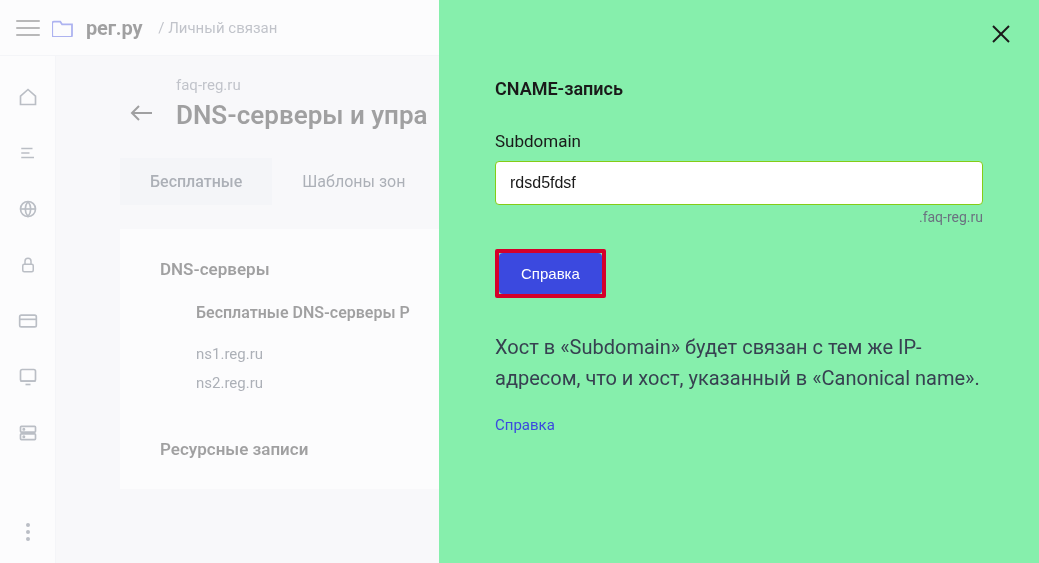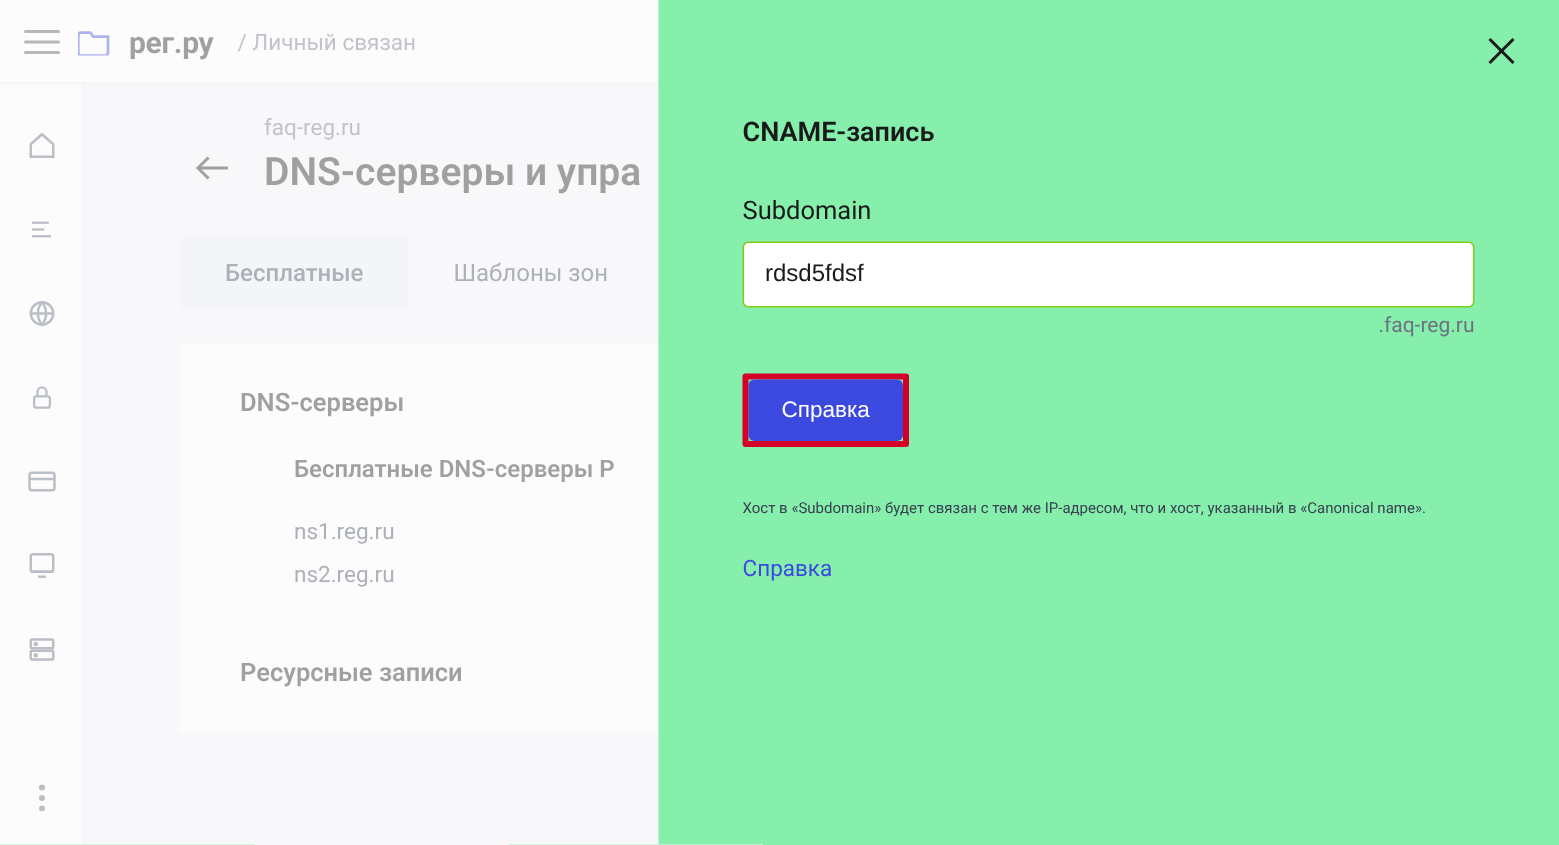--- a/index.html
+++ b/index.html
@@ -103,21 +103,21 @@
     font-weight:500;
     border-radius:4px;
     cursor:pointer;
   }
   .btn-highlight {
     display:inline-block;
     border:4px solid #d4002a;
     border-radius:2px;
     padding:0;
   }
-  .hint { font-size:10px; color:#374151; line-height:1.55; margin-top:34px;}
+  .hint { font-size:20px; color:#374151; line-height:1.55; margin-top:34px;}
   .help-link { color:#3b49df; font-size:15px; margin-top:22px; display:inline-block; cursor:pointer;}
 </style>
 </head>
 <body>
 
 <div class="topbar">
   <div class="hamburger">
     <span></span>
       <span></span>
       <span></span>

